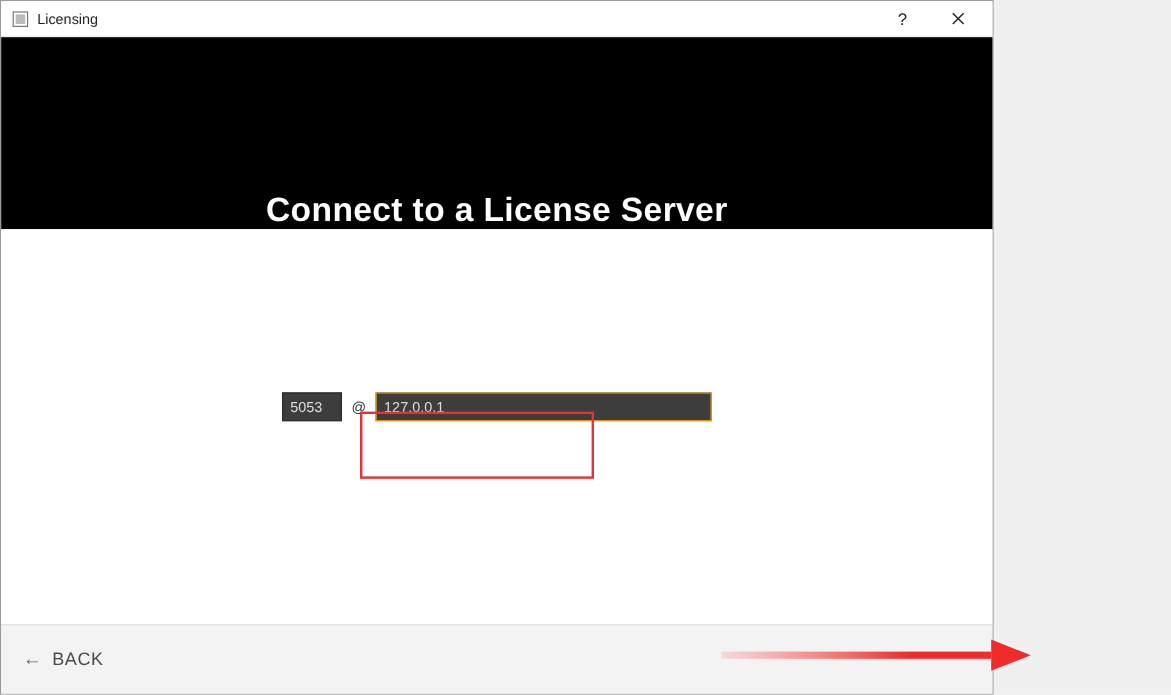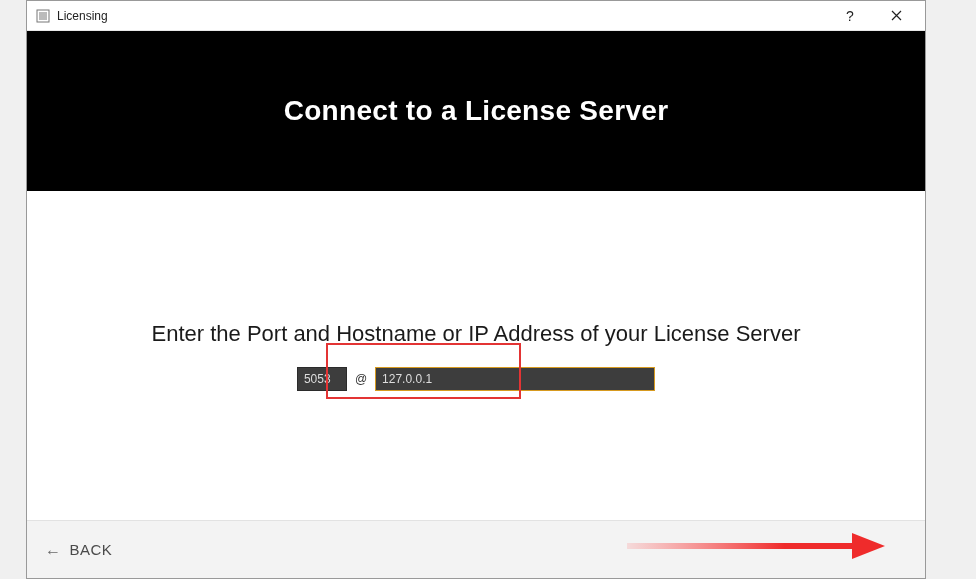--- a/index.html
+++ b/index.html
@@ -1,32 +1,32 @@
 <!DOCTYPE html>
 <html><head>
 <meta charset="utf-8">
 <style>
   * { box-sizing: border-box; margin: 0; padding: 0; }
   html, body { width: 976px; height: 579px; font-family: "Segoe UI", Arial, sans-serif; background: #f0f0f0; overflow: hidden; }
   .window {
-    width: 900px; height: 579px; background: #ffffff; border: 1px solid #999; display: flex; flex-direction: column; position: relative; margin-left: 26px;
+    width: 828px; height: 579px; background: #ffffff; border: 1px solid #999; display: flex; flex-direction: column; position: relative;
   }
   .titlebar {
     height: 30px; display: flex; align-items: center; padding: 0 6px 0 8px; background: #ffffff; border-bottom: 1px solid #e8e8e8;
   }
   .titlebar .sysicon {
     width: 16px; height: 16px; margin-right: 6px; display: inline-flex; align-items: center; justify-content: center;
   }
   .titlebar .title { font-size: 12px; color: #222; flex: 0 0 auto; }
   .titlebar .spacer { flex: 1; }
   .titlebar .tbtn {
     width: 46px; height: 30px; display: flex; align-items: center; justify-content: center; font-size: 14px; color: #222; cursor: pointer;
   }
   .header-black {
-    background: #000000; color: #ffffff; height: 160px; display: flex; align-items: center; justify-content: center;
+    background: #000000; color: #ffffff; height: 160px; display: flex; align-items: flex-end; justify-content: center;
   }
   .header-black h1 {
     font-size: 28px; font-weight: 800; letter-spacing: 0.3px;
   }
   .body-area {
     flex: 1; background: #ffffff; position: relative; display: flex; flex-direction: column; align-items: center; justify-content: flex-start; padding-top: 130px;
   }
   .instruction {
     font-size: 22px; color: #1a1a1a; font-weight: 500; text-align: center; margin-bottom: 14px;
   }
@@ -81,21 +81,20 @@
           </svg>
       </span>
     </div>
   </div>
 
   <div class="header-black">
     <h1>Connect to a License Server</h1>
   </div>
 
   <div class="body-area">
-    <div class="instruction">Enter the Port and Hostname or IP Address of your License Server</div>
     <div class="form-row">
       <input class="port-input" type="text" value="5053" style="">
       <span class="at-label">@</span>
       <input class="host-input" type="text" value="127.0.0.1" style="">
     </div>
 
     <div class="highlight-box" style="left:299px; top:152px; width:195px; height:56px;"></div>
   </div>
 
   <div class="footer">

